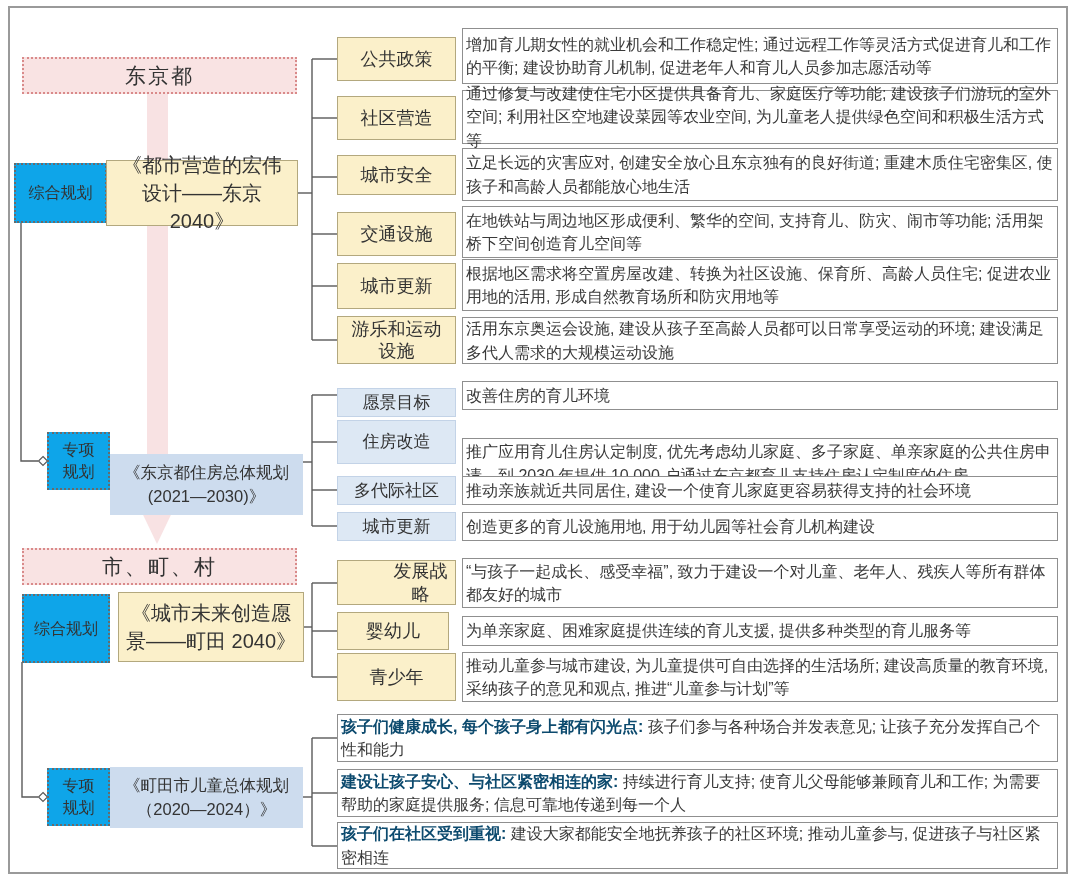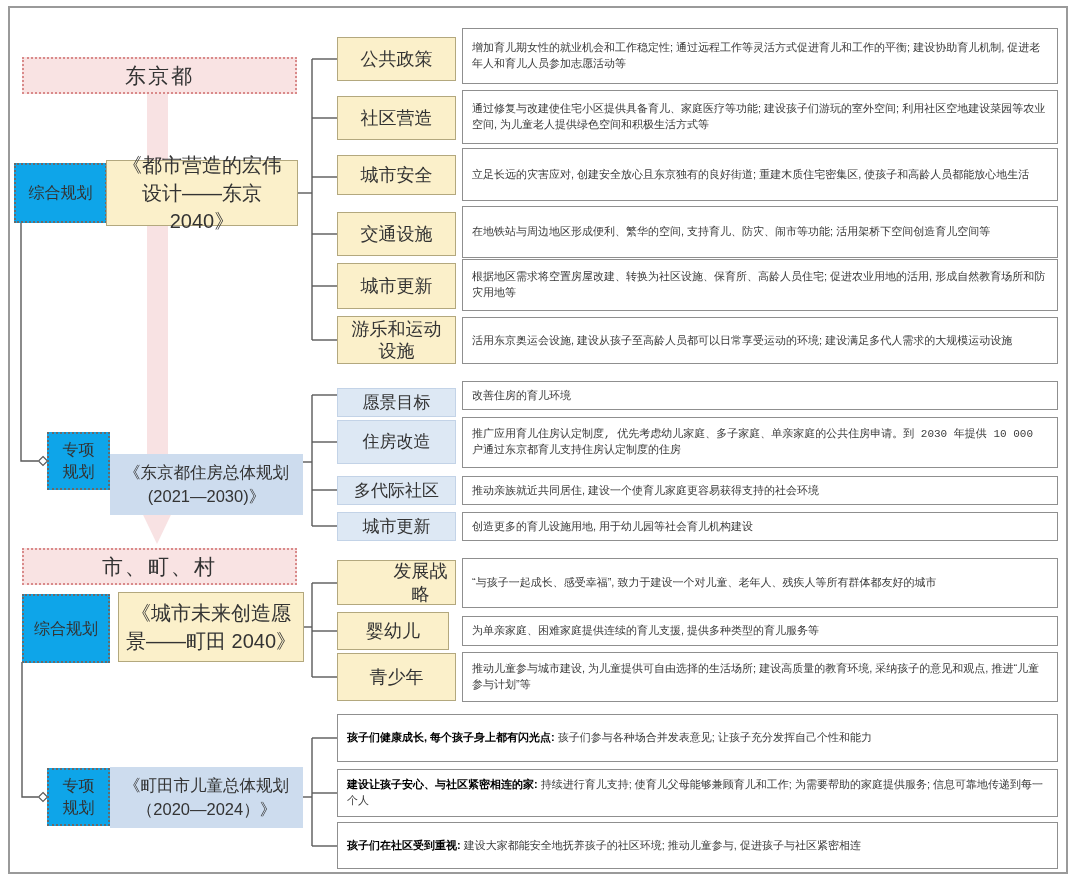--- a/index.html
+++ b/index.html
@@ -10,22 +10,22 @@
   .node { position:absolute; z-index:2; display:flex; align-items:center; justify-content:center; text-align:center; color:#333; }
   .hdr { background:#f9e3e3; border:2px dotted #d98a8a; font-size:21px; font-weight:500; letter-spacing:2px; }
   .lbl { background:#0ea5e9; border:2px dotted #6a6a6a; font-size:16px; line-height:1.35; white-space:pre-line; }
   .plan { white-space:pre-line; line-height:1.4; font-weight:500; }
   .plan-y { background:#fbf0ca; border:1px solid #b3a87e; font-size:20px; }
   .plan-b { background:#cddcee; font-size:16.5px; }
   .cat { white-space:pre-line; font-size:18px; font-weight:500; line-height:1.25; }
   .cat-y { background:#fbf0ca; border:1px solid #b3a87e; }
   .cat-b { background:#dde8f4; border:1px solid #c3d3e7; font-size:17px; }
   .desc { justify-content:flex-start; text-align:left; border:1px solid #8f8f8f; background:#fff;
-          font-size:11px; color:#3a3a3a; line-height:1.45; padding:3px 9px; }
-  .desc b { font-weight:700; color:#000000; }
+          font-size:16px; color:#3a3a3a; line-height:1.45; padding:3px 3px; }
+  .desc b { font-weight:700; color:#0c4a6e; }
 </style>
 </head>
 <body>
 
 <div id="stage">
   <div id="frame"></div>
 
   <svg class="lines" width="1080" height="886" viewBox="0 0 1080 886">
 
     <g>
@@ -112,21 +112,21 @@
 规划</div>
   <div class="node plan plan-b" style="left:110px;top:431px;width:193px;height:61px;margin-top:23px;">《东京都住房总体规划
 (2021—2030)》</div>
 
   <div class="node cat cat-b" style="left:337px;top:388px;width:119px;height:29px;">愿景目标</div>
   <div class="node desc" style="left:462px;top:381px;width:596px;height:29px;">
       <span>改善住房的育儿环境</span>
     </div>
 
   <div class="node cat cat-b" style="left:337px;top:420px;width:119px;height:44px;">住房改造</div>
-  <div class="node desc" style="left:462px;top:417px;width:596px;height:51px;font-family:Liberation Mono, monospace;">
+  <div class="node desc" style="left:462px;top:438px;width:596px;height:51px;">
       <span>推广应用育儿住房认定制度, 优先考虑幼儿家庭、多子家庭、单亲家庭的公共住房申请。到 2030 年提供 10 000 户通过东京都育儿支持住房认定制度的住房</span>
     </div>
 
   <div class="node cat cat-b" style="left:337px;top:476px;width:119px;height:29px;">多代际社区</div>
   <div class="node desc" style="left:462px;top:476px;width:596px;height:29px;">
       <span>推动亲族就近共同居住, 建设一个使育儿家庭更容易获得支持的社会环境</span>
     </div>
 
   <div class="node cat cat-b" style="left:337px;top:512px;width:119px;height:29px;">城市更新</div>
   <div class="node desc" style="left:462px;top:512px;width:596px;height:29px;">

